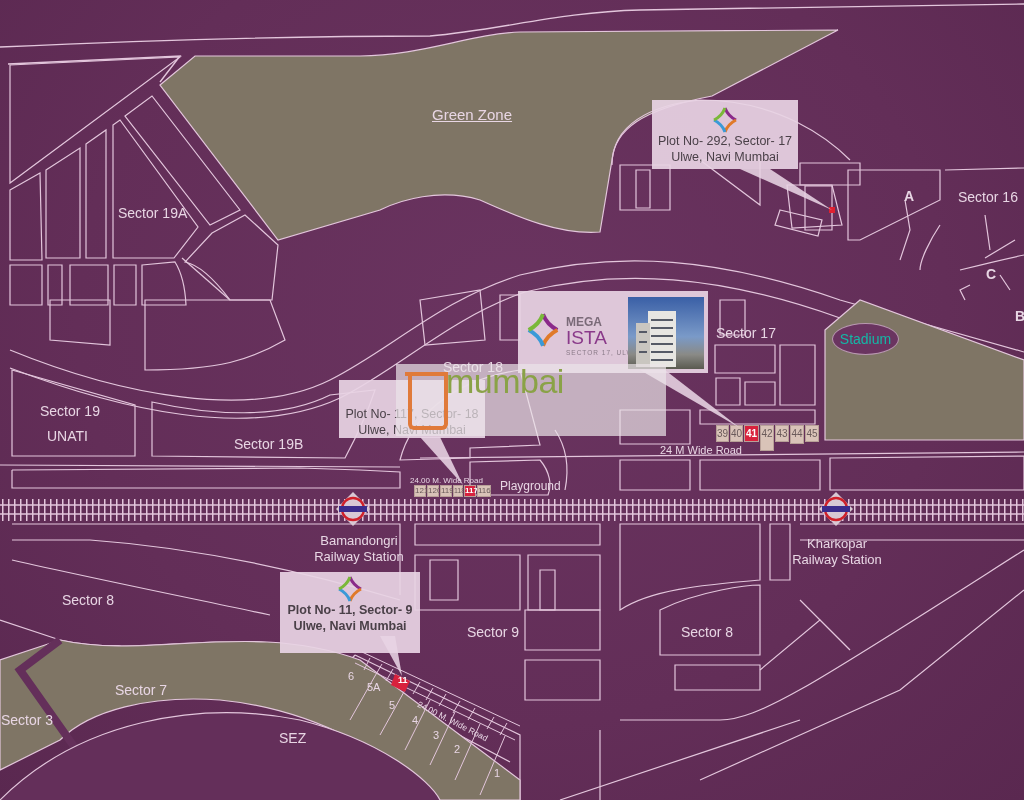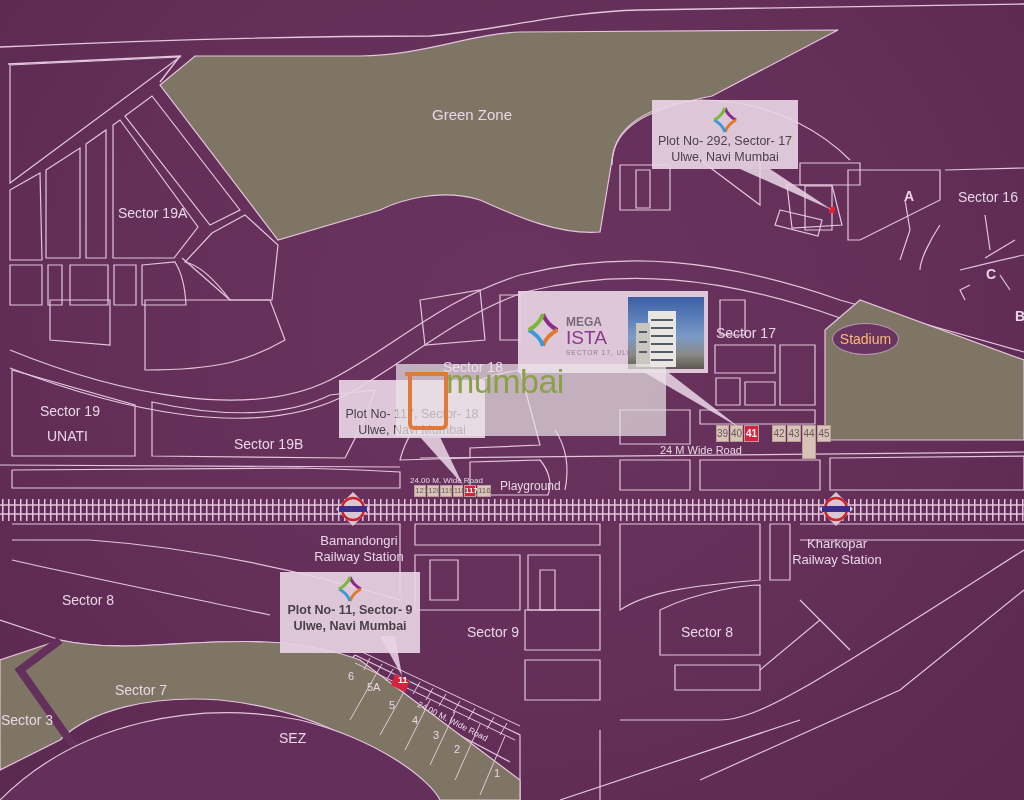--- a/index.html
+++ b/index.html
@@ -7,21 +7,21 @@
   #map{position:relative;width:1024px;height:800px;background:radial-gradient(ellipse at 50% 40%,#6a3460 0%,#632e58 60%,#5a2850 100%);}
   svg.base{position:absolute;left:0;top:0;}
   .lbl{position:absolute;color:#e8d6e4;font-size:14px;white-space:nowrap;line-height:1;}
   .lbl.big{font-size:15px;}
   .lbl.bold{font-weight:bold;}
   .callout{position:absolute;background:rgba(232,212,228,0.92);color:#4a4048;text-align:center;font-size:12.5px;line-height:16px;}
   .callout .logo{display:block;margin:0 auto;}
   .plots{position:absolute;display:flex;gap:1px;}
   .plot{background:#d9c3b8;color:#6a5a5a;font-size:10px;text-align:center;border:1px solid #b8a098;box-sizing:border-box;}
   .plot.sel{background:#d8213d;color:#fff;font-weight:bold;}
-  .stadium{position:absolute;background:#6a3460;border:1px solid #b898b0;border-radius:50%;color:#fdba74;font-size:14px;text-align:center;}
+  .stadium{position:absolute;background:#6a3460;border:1px solid #b898b0;border-radius:50%;color:#14b8a6;font-size:14px;text-align:center;}
   .station{position:absolute;width:34px;height:34px;}
   .watermark{position:absolute;left:376px;top:364px;width:270px;height:72px;background:rgba(235,228,232,0.7);margin-left:20px;}
   .wm-m{position:absolute;left:50px;top:-2px;font-size:34px;color:#8aa247;font-weight:normal;letter-spacing:-0.5px;}
   .wm-p{position:absolute;left:50px;top:34px;font-size:26px;color:#3c3454;letter-spacing:-0.5px;}
   .wm-p small{font-size:14px;}
   .wm-box{position:absolute;left:12px;top:8px;width:32px;height:54px;border:4px solid #e07a3a;border-top:none;border-radius:0 0 6px 6px;}
   .wm-box:before{content:"";position:absolute;left:-7px;top:0;width:40px;height:4px;background:#e07a3a;}
   .mega{position:absolute;left:518px;top:291px;width:190px;height:82px;background:rgba(232,212,228,0.92);}
   .mega .t1{position:absolute;left:48px;top:24px;font-size:12px;font-weight:bold;color:#7a6a78;}
   .mega .t2{position:absolute;left:48px;top:36px;font-size:19px;color:#8a3a8a;}
@@ -167,21 +167,21 @@
       <path d="M375 676 L350 720"></path>
         <path d="M405 690 L380 735"></path>
         <path d="M430 700 L405 750"></path>
       <path d="M455 712 L430 765"></path>
         <path d="M480 724 L455 780"></path>
         <path d="M505 736 L480 795"></path>
     </g>
     <polygon points="395,674 410,681 405,692 391,685" fill="#d8213d"></polygon>
   </svg>
 
-  <div class="lbl big" style="left:432px;top:107px;">Green Zone</div>
+  <div class="lbl big" style="left:432px;top:107px;text-decoration:underline;">Green Zone</div>
   <div class="lbl" style="left:118px;top:206px;">Sector 19A</div>
   <div class="lbl" style="left:958px;top:190px;">Sector 16</div>
   <div class="lbl bold" style="left:904px;top:189px;">A</div>
   <div class="lbl bold" style="left:986px;top:267px;">C</div>
   <div class="lbl bold" style="left:1015px;top:309px;">B</div>
   <div class="lbl" style="left:716px;top:326px;">Sector 17</div>
   <div class="lbl" style="left:443px;top:360px;">Sector 18</div>
   <div class="stadium" style="left:832px;top:323px;width:65px;height:30px;line-height:30px;">Stadium</div>
   <div class="lbl" style="left:40px;top:404px;">Sector 19</div>
   <div class="lbl" style="left:47px;top:429px;">UNATI</div>
@@ -204,23 +204,23 @@
   <div class="lbl" style="left:412px;top:715px;font-size:11px;">4</div>
   <div class="lbl" style="left:433px;top:730px;font-size:11px;">3</div>
   <div class="lbl" style="left:454px;top:744px;font-size:11px;">2</div>
   <div class="lbl" style="left:494px;top:768px;font-size:11px;">1</div>
   <div class="lbl" style="left:398px;top:676px;font-size:9px;font-weight:bold;color:#fff;">11</div>
 
   <div class="plots" style="left:716px;top:425px;">
     <div class="plot" style="width:13px;height:17px;line-height:15px;">39</div>
     <div class="plot" style="width:13px;height:17px;line-height:15px;">40</div>
     <div class="plot sel" style="width:15px;height:17px;line-height:15px;">41</div>
-    <div class="plot" style="width:14px;height:17px;line-height:15px;margin-left:12px;">42</div>
+    <div class="plot" style="width:14px;height:26px;line-height:15px;">42</div>
     <div class="plot" style="width:14px;height:17px;line-height:15px;">43</div>
-    <div class="plot" style="width:14px;height:34px;line-height:15px;">44</div>
+    <div class="plot" style="width:14px;height:19px;line-height:15px;">44</div>
     <div class="plot" style="width:14px;height:17px;line-height:15px;text-align:center;">45</div>
   </div>
   <div class="plots" style="left:414px;top:485px;">
     <div class="plot" style="width:12px;height:12px;line-height:10px;font-size:8px;">121</div>
     <div class="plot" style="width:12px;height:12px;line-height:10px;font-size:8px;">120</div>
     <div class="plot" style="width:12px;height:12px;line-height:10px;font-size:8px;">119</div>
     <div class="plot" style="width:10px;height:12px;line-height:10px;font-size:7px;">118</div>
     <div class="plot sel" style="width:12px;height:12px;line-height:10px;font-size:8px;">117</div>
     <div class="plot" style="width:14px;height:12px;line-height:10px;font-size:8px;">116</div>
   </div>

